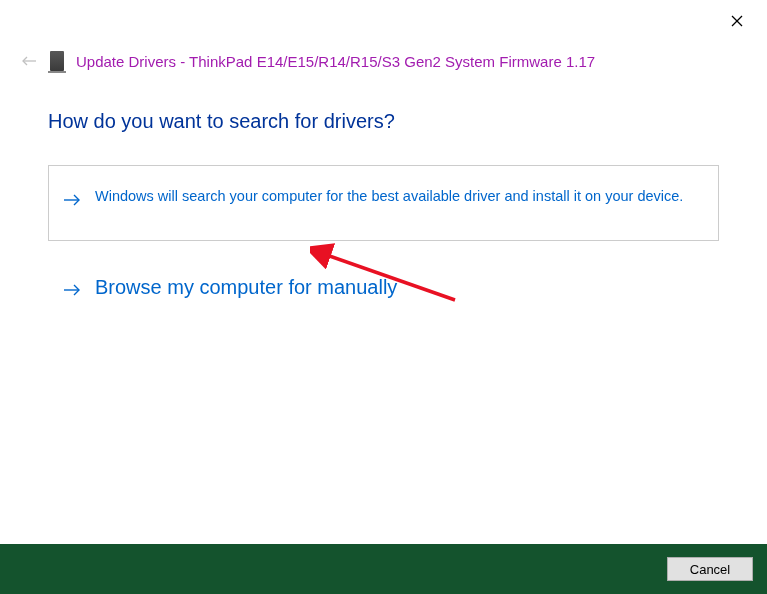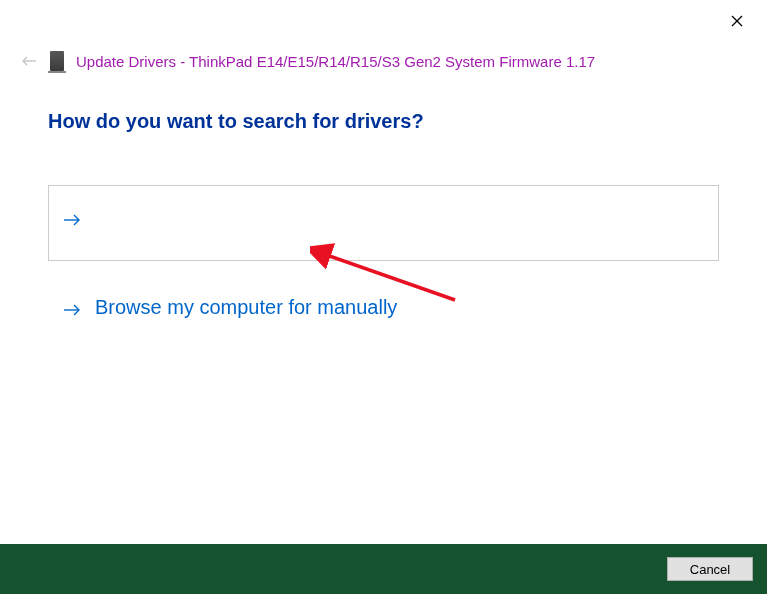--- a/index.html
+++ b/index.html
@@ -69,22 +69,22 @@
     }
     .content {
       position: absolute;
       top: 110px;
       left: 48px;
       right: 48px;
     }
     .heading {
       color: #003399;
       font-size: 20px;
-      font-weight: 700;
-      margin-bottom: 52px;
+      font-weight: 400;
+      margin-bottom: 32px;
     }
     .option {
       padding: 20px 14px 28px 14px;
       cursor: pointer;
       margin-bottom: 14px;
     }
     .option.selected {
       border: 1px solid #cccccc;
     }
     .option.unselected {
@@ -170,20 +170,21 @@
 
   <div class="option selected">
     <div class="option-row">
       <div class="arrow-icon">
         <svg width="18" height="14" viewBox="0 0 18 14">
           <line x1="1" y1="7" x2="16" y2="7" stroke="#0066cc" stroke-width="1.4"></line>
           <polyline points="11,2 16,7 11,12" fill="none" stroke="#0066cc" stroke-width="1.4"></polyline>
         </svg>
       </div>
       <div class="option-text">
+        <div class="option-desc">Windows will search your computer for the best available driver and install it on your device.</div>
       </div>
     </div>
   </div>
 
   <div class="option unselected">
     <div class="option-row">
       <div class="arrow-icon">
         <svg width="18" height="14" viewBox="0 0 18 14">
           <line x1="1" y1="7" x2="16" y2="7" stroke="#0066cc" stroke-width="1.4"></line>
           <polyline points="11,2 16,7 11,12" fill="none" stroke="#0066cc" stroke-width="1.4"></polyline>

